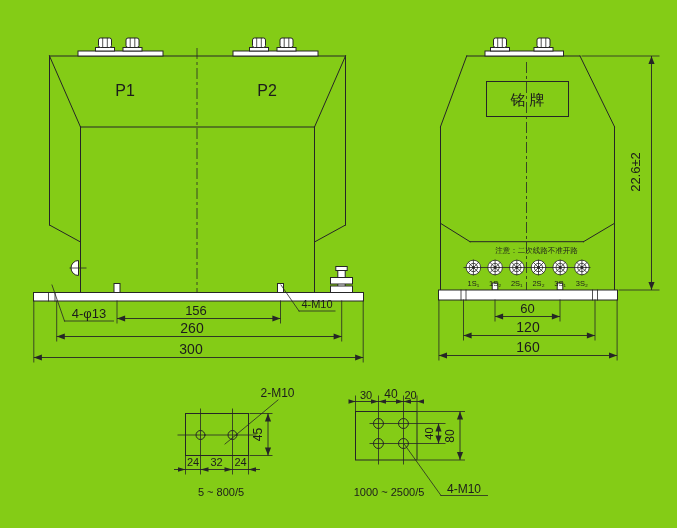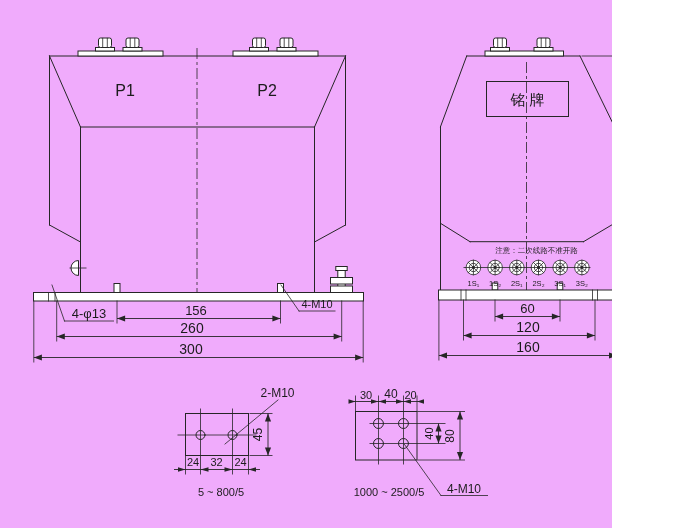--- a/index.html
+++ b/index.html
@@ -1,17 +1,17 @@
 <!DOCTYPE html>
 <html><head>
 <meta charset="utf-8">
 <style>
   html,body { margin:0; padding:0; background:#ffffff; }
   .canvas {
-    position:relative; width:612px; height:528px; background:#f0abfc;
+    position:relative; width:677px; height:528px; background:#84cc16;
     font-family:"Liberation Sans", sans-serif; overflow:hidden;
   }
   svg { display:block; }
   .ln   { stroke:#262626; stroke-width:1;   fill:none; stroke-linecap:square; }
   .thin { stroke:#262626; stroke-width:0.8; fill:none; stroke-linecap:square; }
   .dim  { stroke:#262626; stroke-width:0.9; fill:none; }
   .cl   { stroke:#262626; stroke-width:0.8; fill:none; stroke-dasharray:11 3 3 3; }
   .fw   { fill:#ffffff; stroke:#262626; stroke-width:1; }
   .fwt  { fill:#ffffff; stroke:#262626; stroke-width:0.8; }
   .arr  { fill:#262626; stroke:none; }

